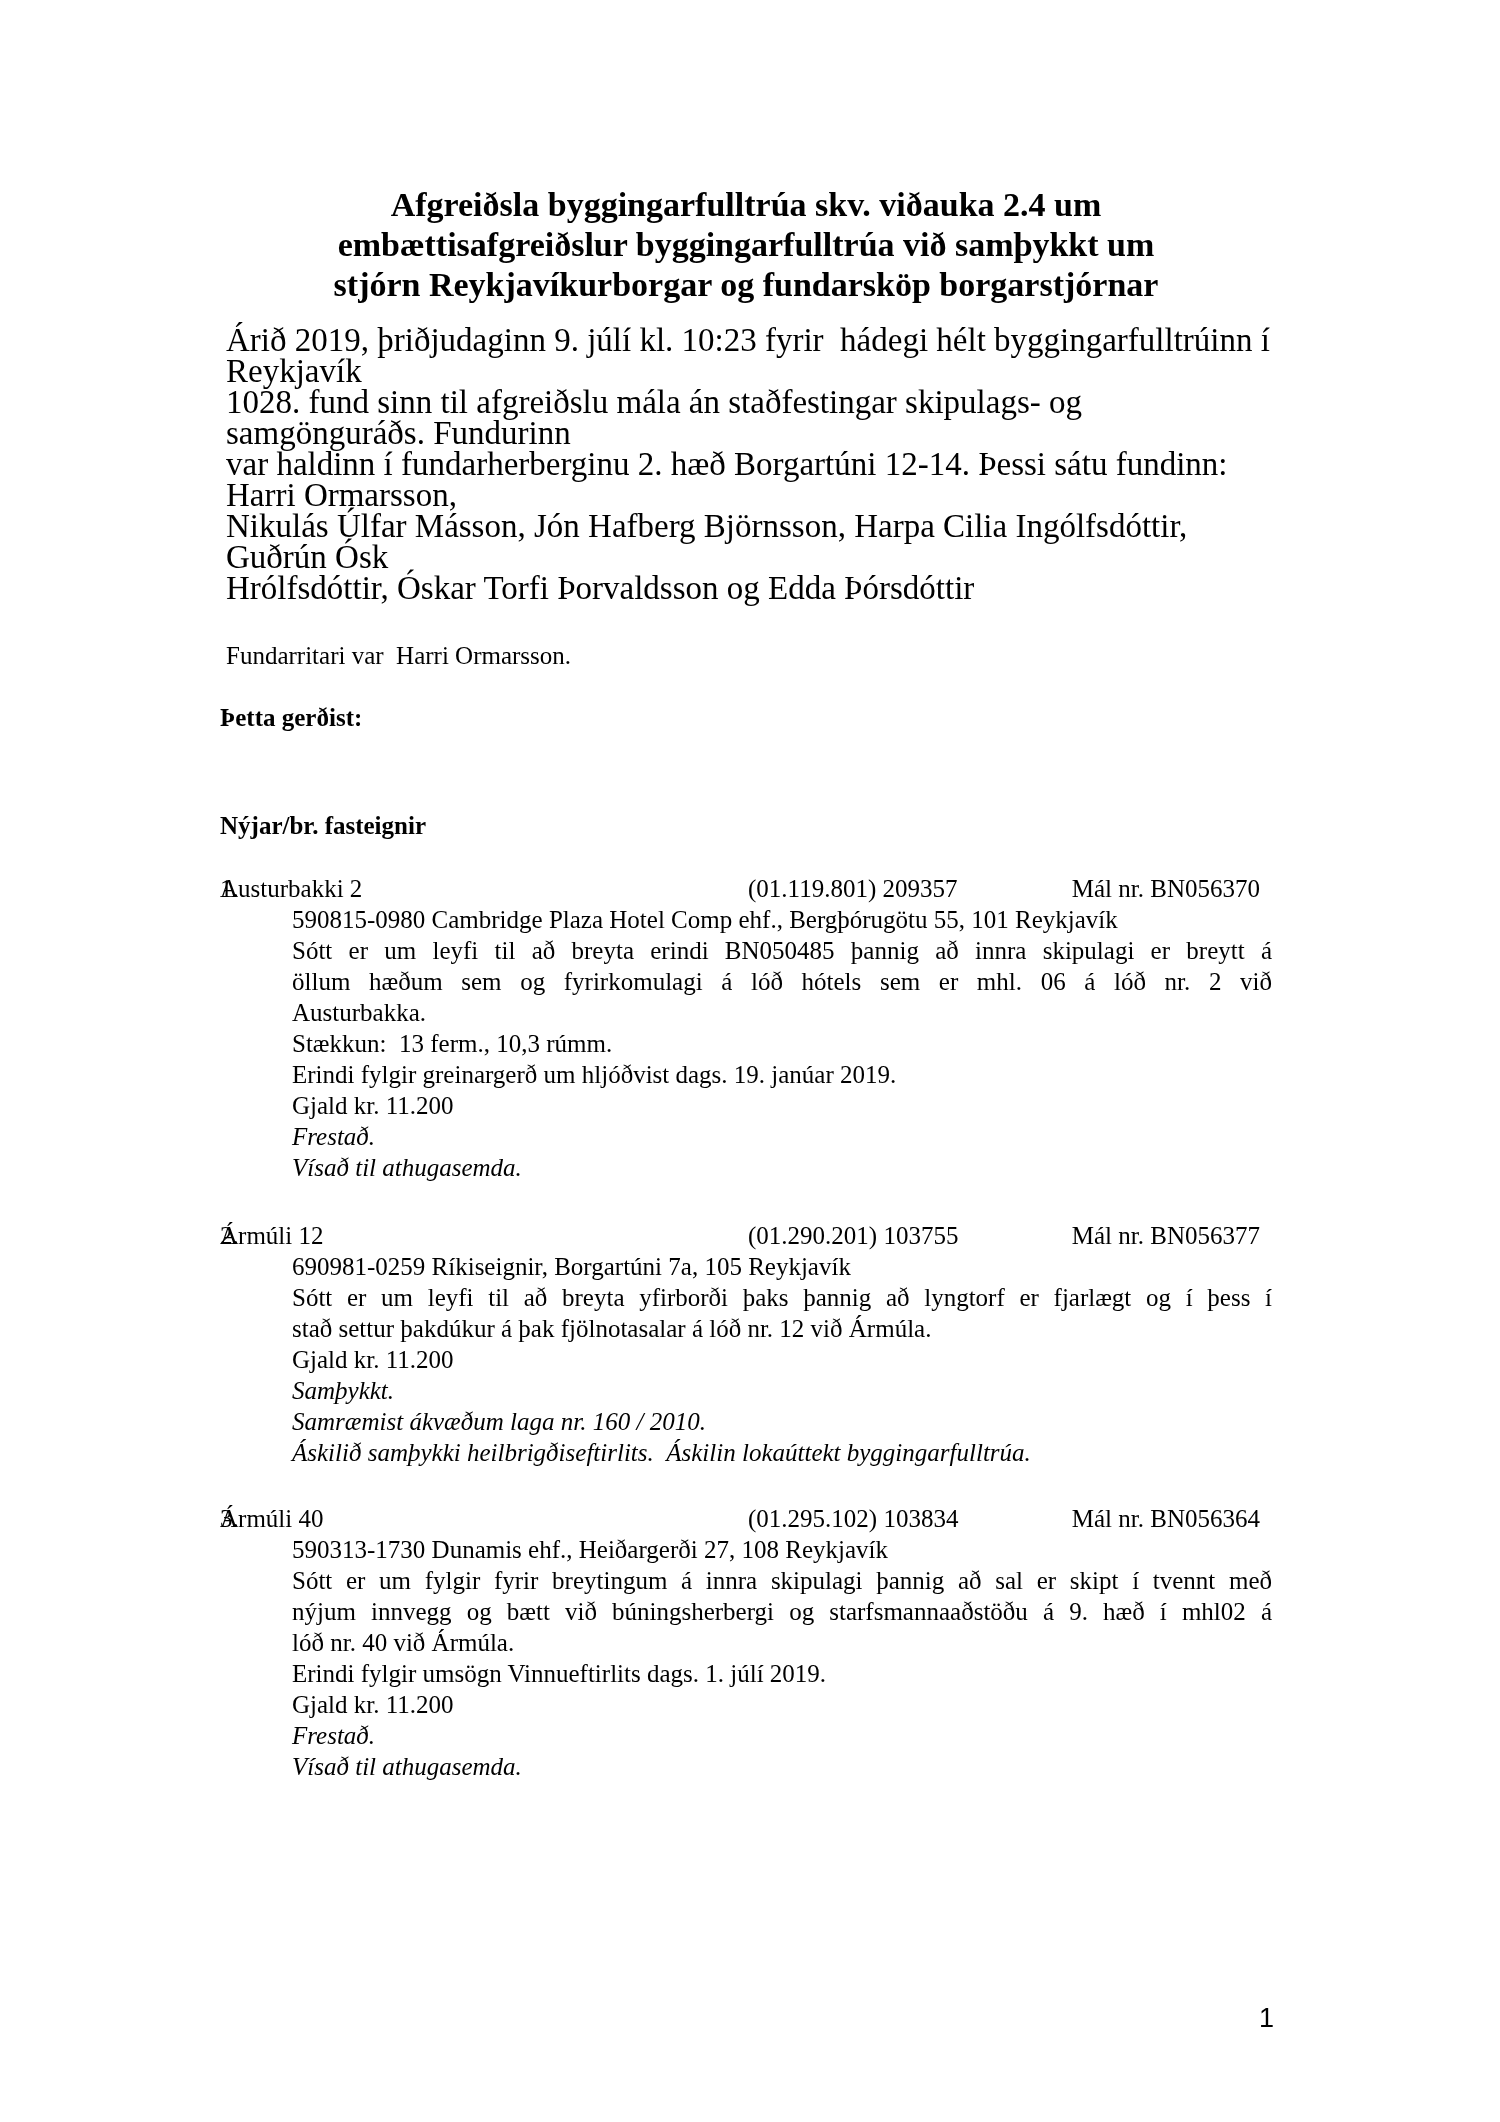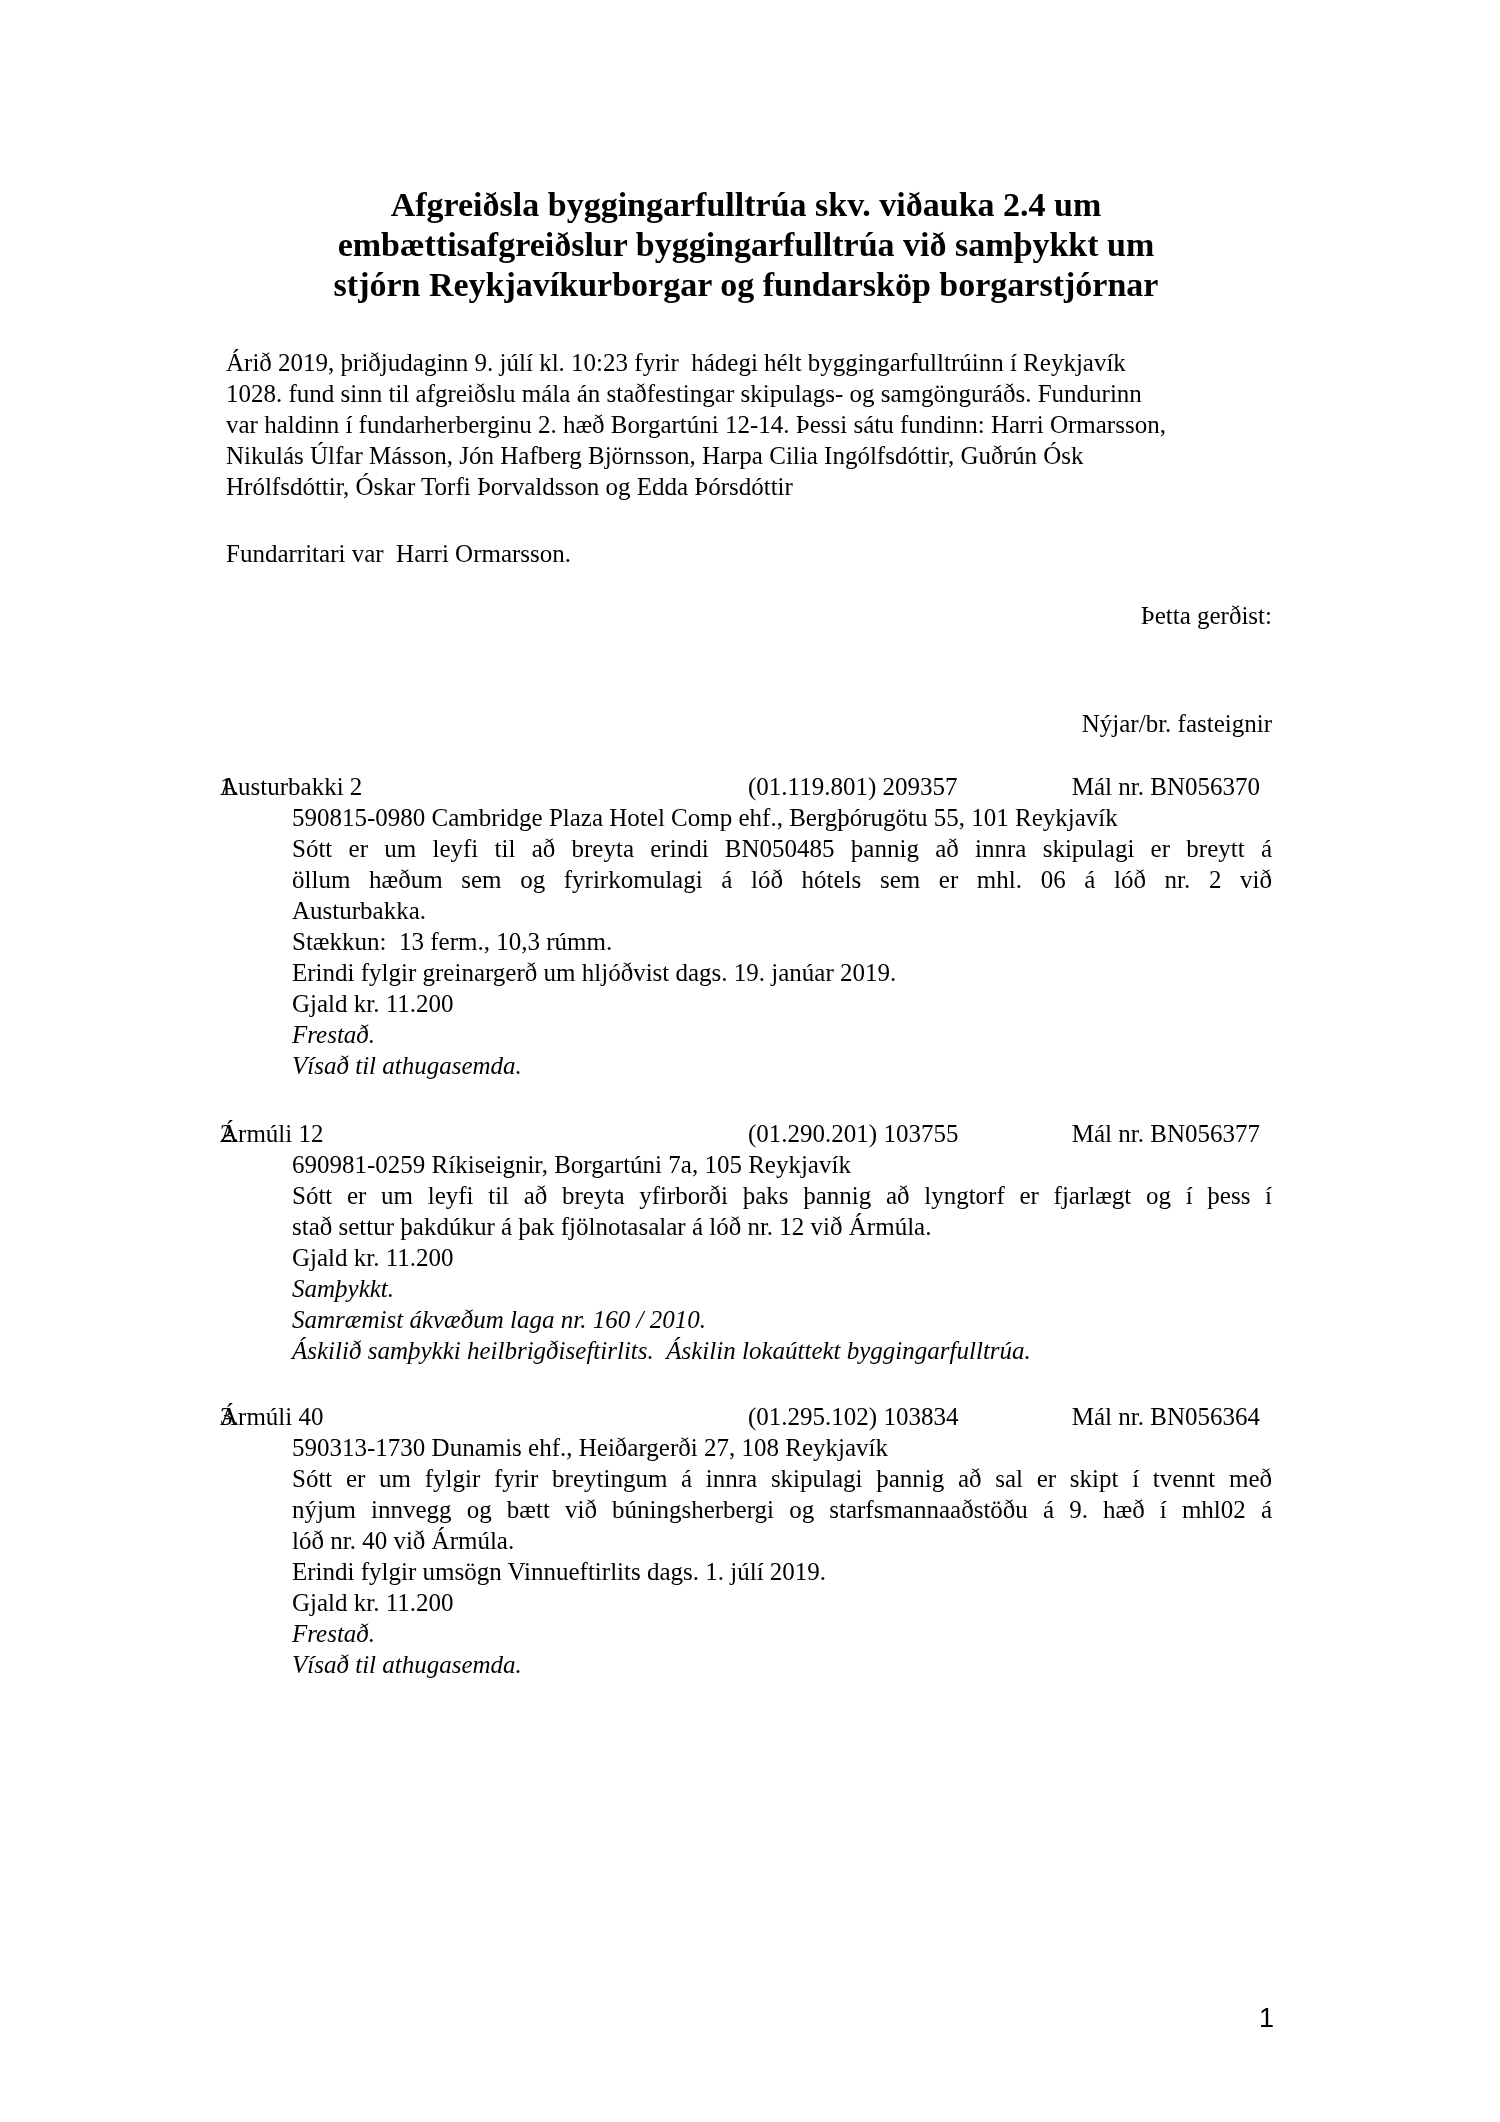--- a/index.html
+++ b/index.html
@@ -16,33 +16,33 @@
   }
   .title {
     margin: 0;
     font-size: 34px;
     line-height: 40px;
     font-weight: bold;
     text-align: center;
   }
   .line { white-space: pre-wrap; }
   .intro {
-    margin: 42px 0 0 6px;
-    font-size: 25px;
+    margin: 20px 0 0 6px;
+    font-size: 33px;
     line-height: 31px;
   }
   .secretary {
     margin: 36px 0 0 6px;
     font-size: 25px;
     line-height: 31px;
   }
   .center-heading {
     margin-top: 31px;
-    text-align: right;
-    font-weight: normal;
+    text-align: left;
+    font-weight: bold;
     font-size: 25px;
     line-height: 31px;
   }
   .center-heading.sub { margin-top: 77px; }
   .item {
     margin-top: 32px;
     font-size: 25px;
     line-height: 31px;
   }
   .item.item-2 { margin-top: 37px; }

